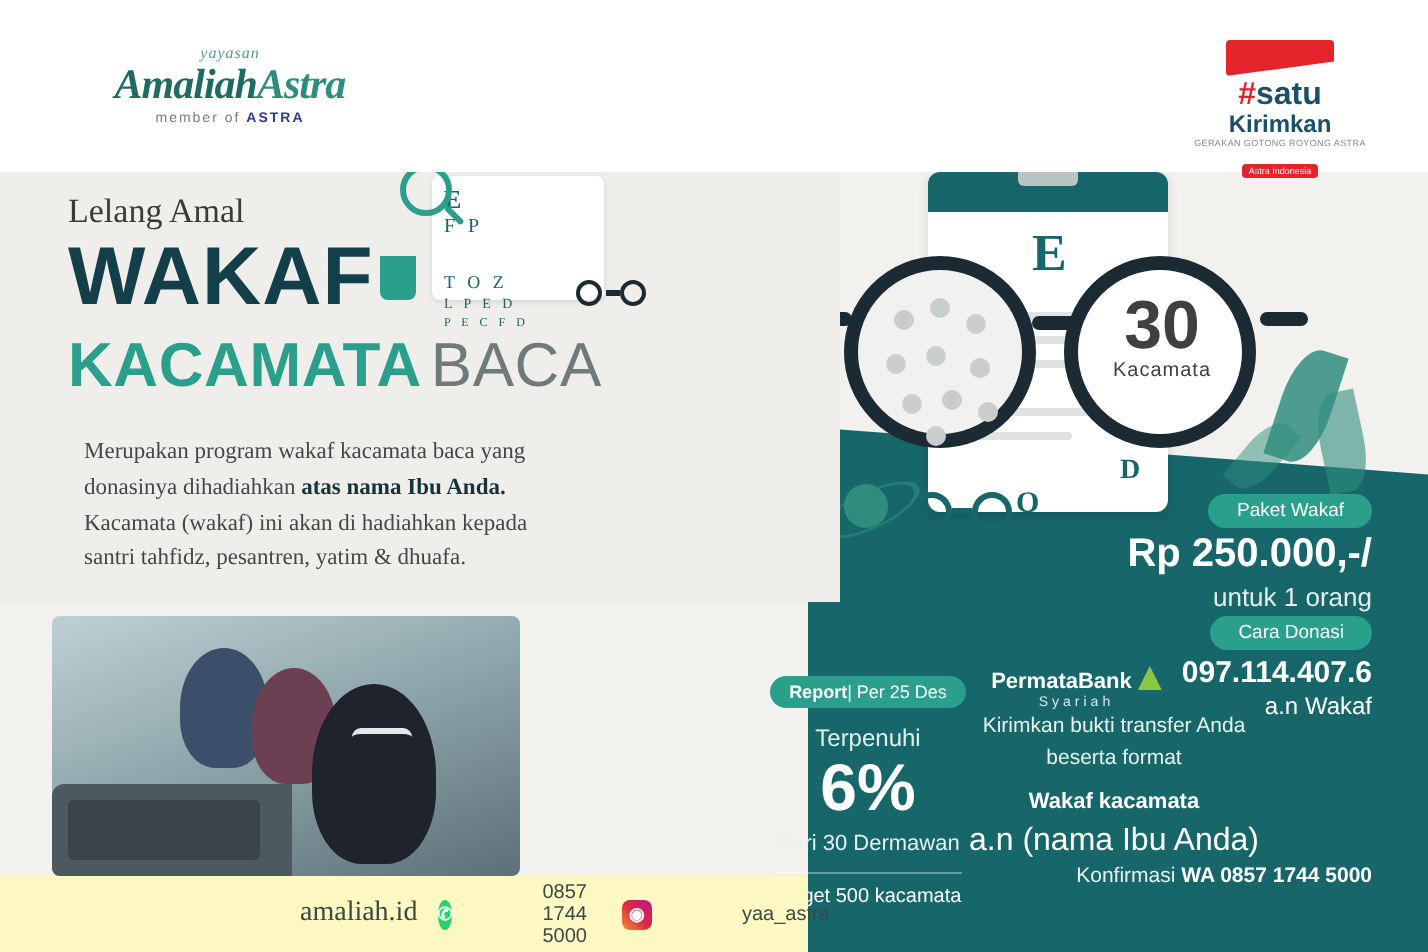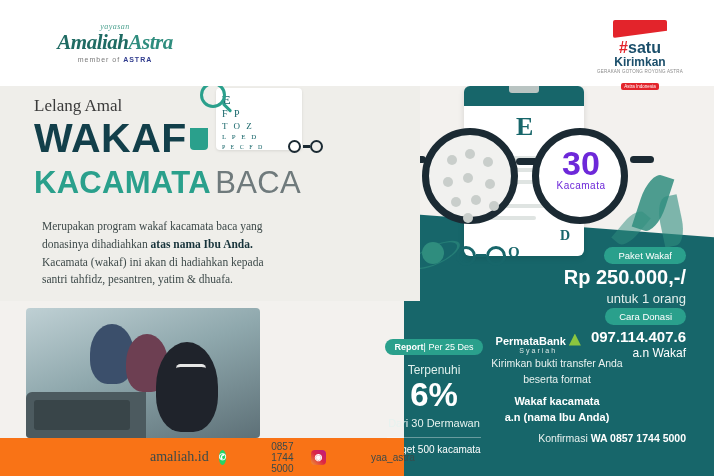--- a/index.html
+++ b/index.html
@@ -120,21 +120,21 @@
     background: #1b2a33; border-radius: 4px;
   }
   .temple {
     position: absolute; top: 38px; width: 24px; height: 7px; background: #1b2a33; border-radius: 4px;
   }
   .dots-lens { position: absolute; inset: 8px; }
   .dot {
     position: absolute; width: 10px; height: 10px; border-radius: 50%; background: #c9cecb;
   }
   .count-30 {
-    position: absolute; left: 146px; top: 28px; width: 62px; text-align: center; color: #6d28d9;
+    position: absolute; left: 146px; top: 28px; width: 62px; text-align: center; color: #404040;
   }
   .count-30 .num { font-size: 34px; font-weight: bold; line-height: 1; }
   .count-30 .lbl { font-size: 10px; letter-spacing: .5px; }
   .mini-letter {
     position: absolute; font-family: "Liberation Serif", serif; color: #17666a; font-weight: bold;
   }
   .small-glasses {
     position: absolute; left: 52px; top: 168px; width: 64px; height: 22px;
   }
   .sg-lens {
@@ -264,31 +264,31 @@
     clip-path: polygon(50% 0, 100% 100%, 0 100%); margin-left: 3px; vertical-align: -1px;
   }
   .acct { text-align: right; color: #ffffff; }
   .acct .no { font-size: 15px; font-weight: bold; }
   .acct .nm { font-size: 12px; margin-top: 1px; }
   .kirim {
     position: absolute; right: 28px; top: 356px; width: 258px; text-align: center;
     color: #e8f1ef; font-size: 10.5px; line-height: 1.5;
   }
   .kirim .fmt { color: #ffffff; font-weight: bold; margin-top: 5px; display: block; font-size: 11px; }
-  .kirim .nm2 { color: #ffffff; font-weight: bold; display: block; font-size: 11px; }
+  .kirim .nm2 { color: #ffffff; font-weight: normal; display: block; font-size: 16px; }
   .konf {
     position: absolute; right: 28px; top: 432px; width: 258px; text-align: right;
     color: #e8f1ef; font-size: 10.5px;
   }
   .konf b { color: #ffffff; }
 
   
   .footer {
     position: absolute; left: 0; bottom: 0; width: 404px; height: 38px;
-    background: #f97316; display: flex; align-items: center; gap: 10px; padding-left: 150px;
+    background: #fef9c3; display: flex; align-items: center; gap: 10px; padding-left: 150px;
   }
   .site { font-size: 14px; color: #3a4a4a; font-family: "Liberation Serif", serif; }
   .chip { display: flex; align-items: center; gap: 5px; }
   .ico {
     width: 15px; height: 15px; border-radius: 50%;
     display: inline-flex; align-items: center; justify-content: center;
     color: #fff; font-size: 9px; font-weight: bold;
   }
   .wa { background: #25d366; }
   .ig { background: linear-gradient(45deg, #f09433, #dc2743, #bc1888); border-radius: 4px; }
@@ -364,21 +364,21 @@
     <div class="kacamata-line">
       <span class="kacamata">KACAMATA</span>
       <span class="baca">BACA</span>
     </div>
   </div>
 
   <div class="chart-illus">
     <div class="chart-card">
       <div class="r" style="font-size:13px; font-weight:bold;">E</div>
       <div class="r" style="font-size:10px; margin-top:3px;">F P</div>
-      <div class="r" style="font-size:9px; margin-top:3px;">T O Z</div>
+      <div class="r" style="font-size:9px; margin-top:18px;">T O Z</div>
       <div class="r" style="font-size:7px; margin-top:3px;">L P E D</div>
       <div class="r" style="font-size:6px; margin-top:3px;">P E C F D</div>
     </div>
     <div class="magnifier"></div>
     <div class="mag-handle"></div>
     <div class="plant-pot"></div>
     <div class="desk-glasses">
       <div class="dg-lens" style="left:0; top:0;"></div>
       <div class="dg-lens" style="left:22px; top:0;"></div>
       <div style="position:absolute; left:15px; top:5px; width:7px; height:2.5px; background:#1b2a33;"></div>

